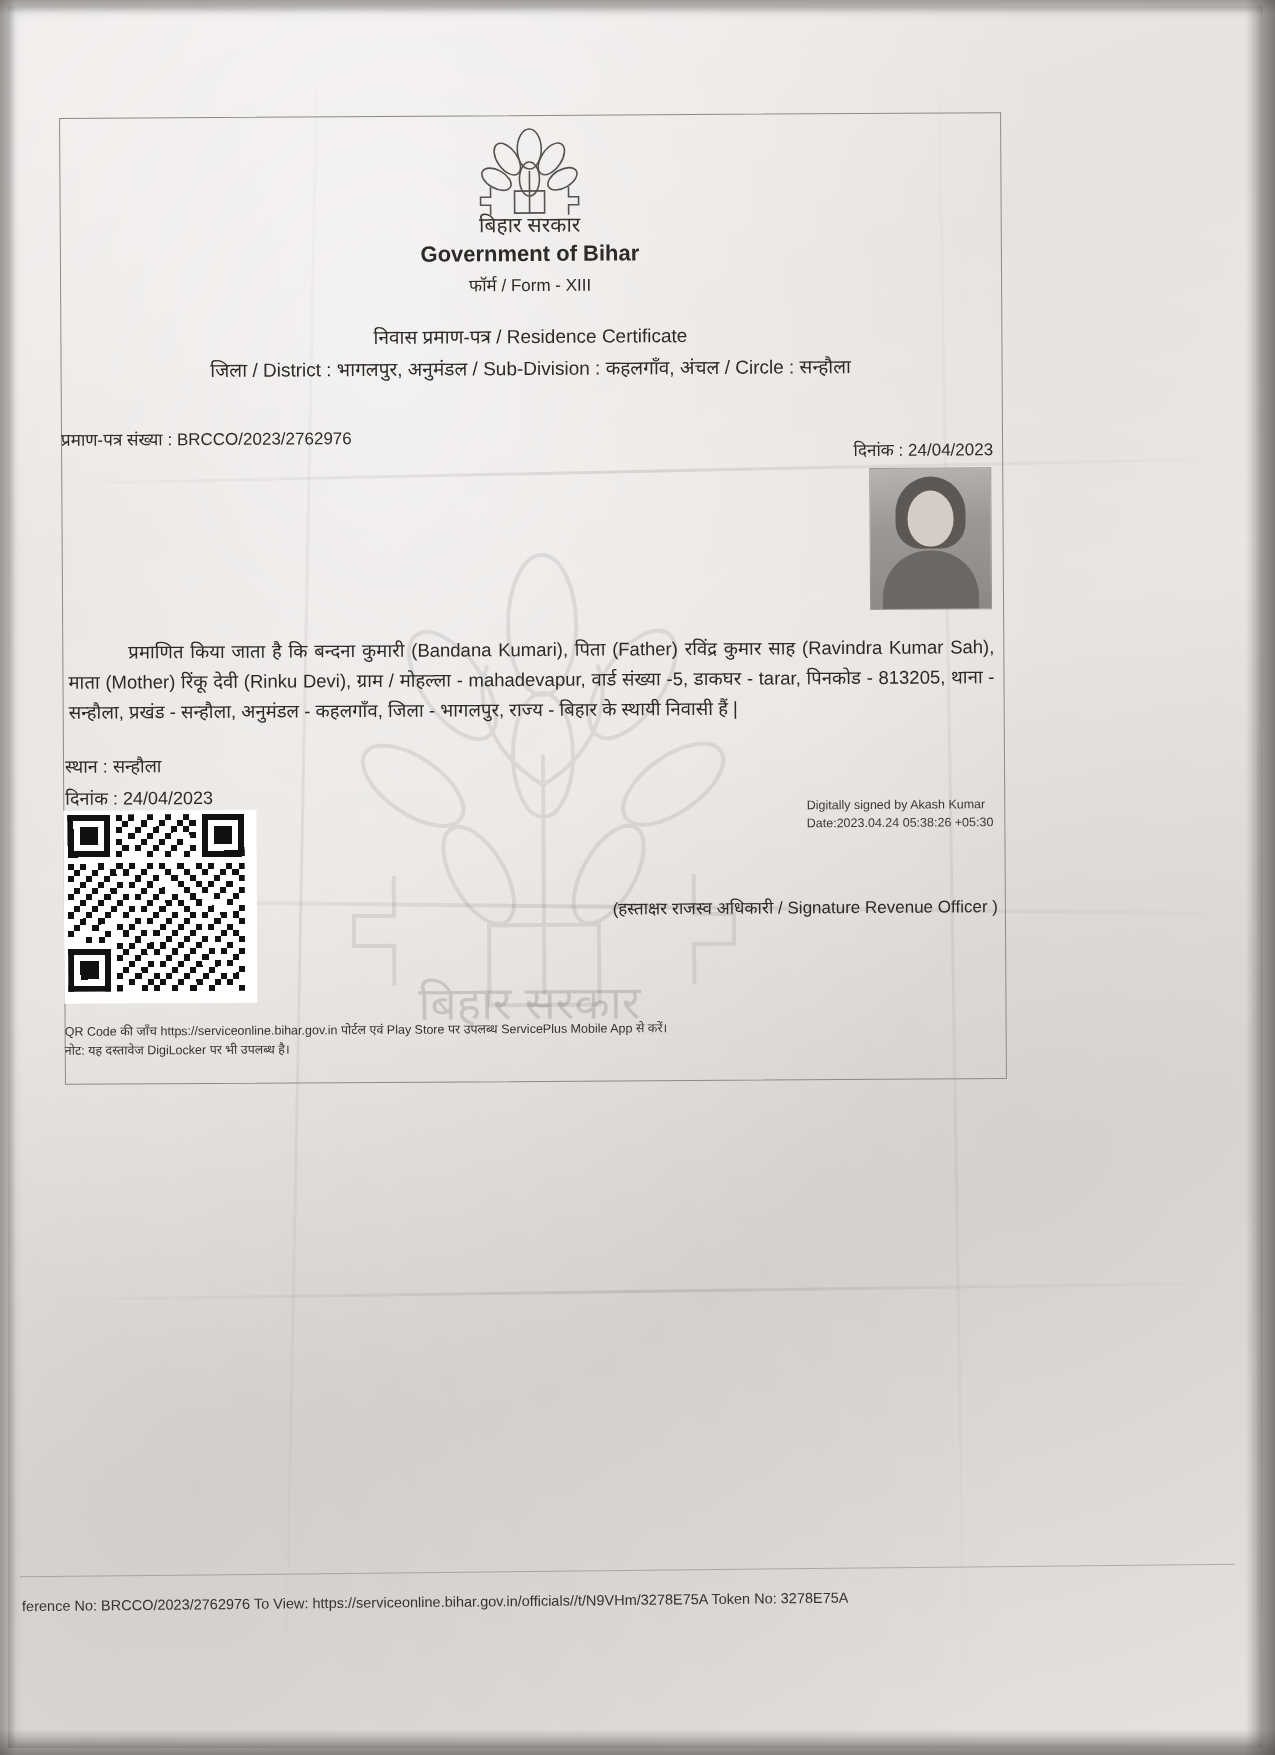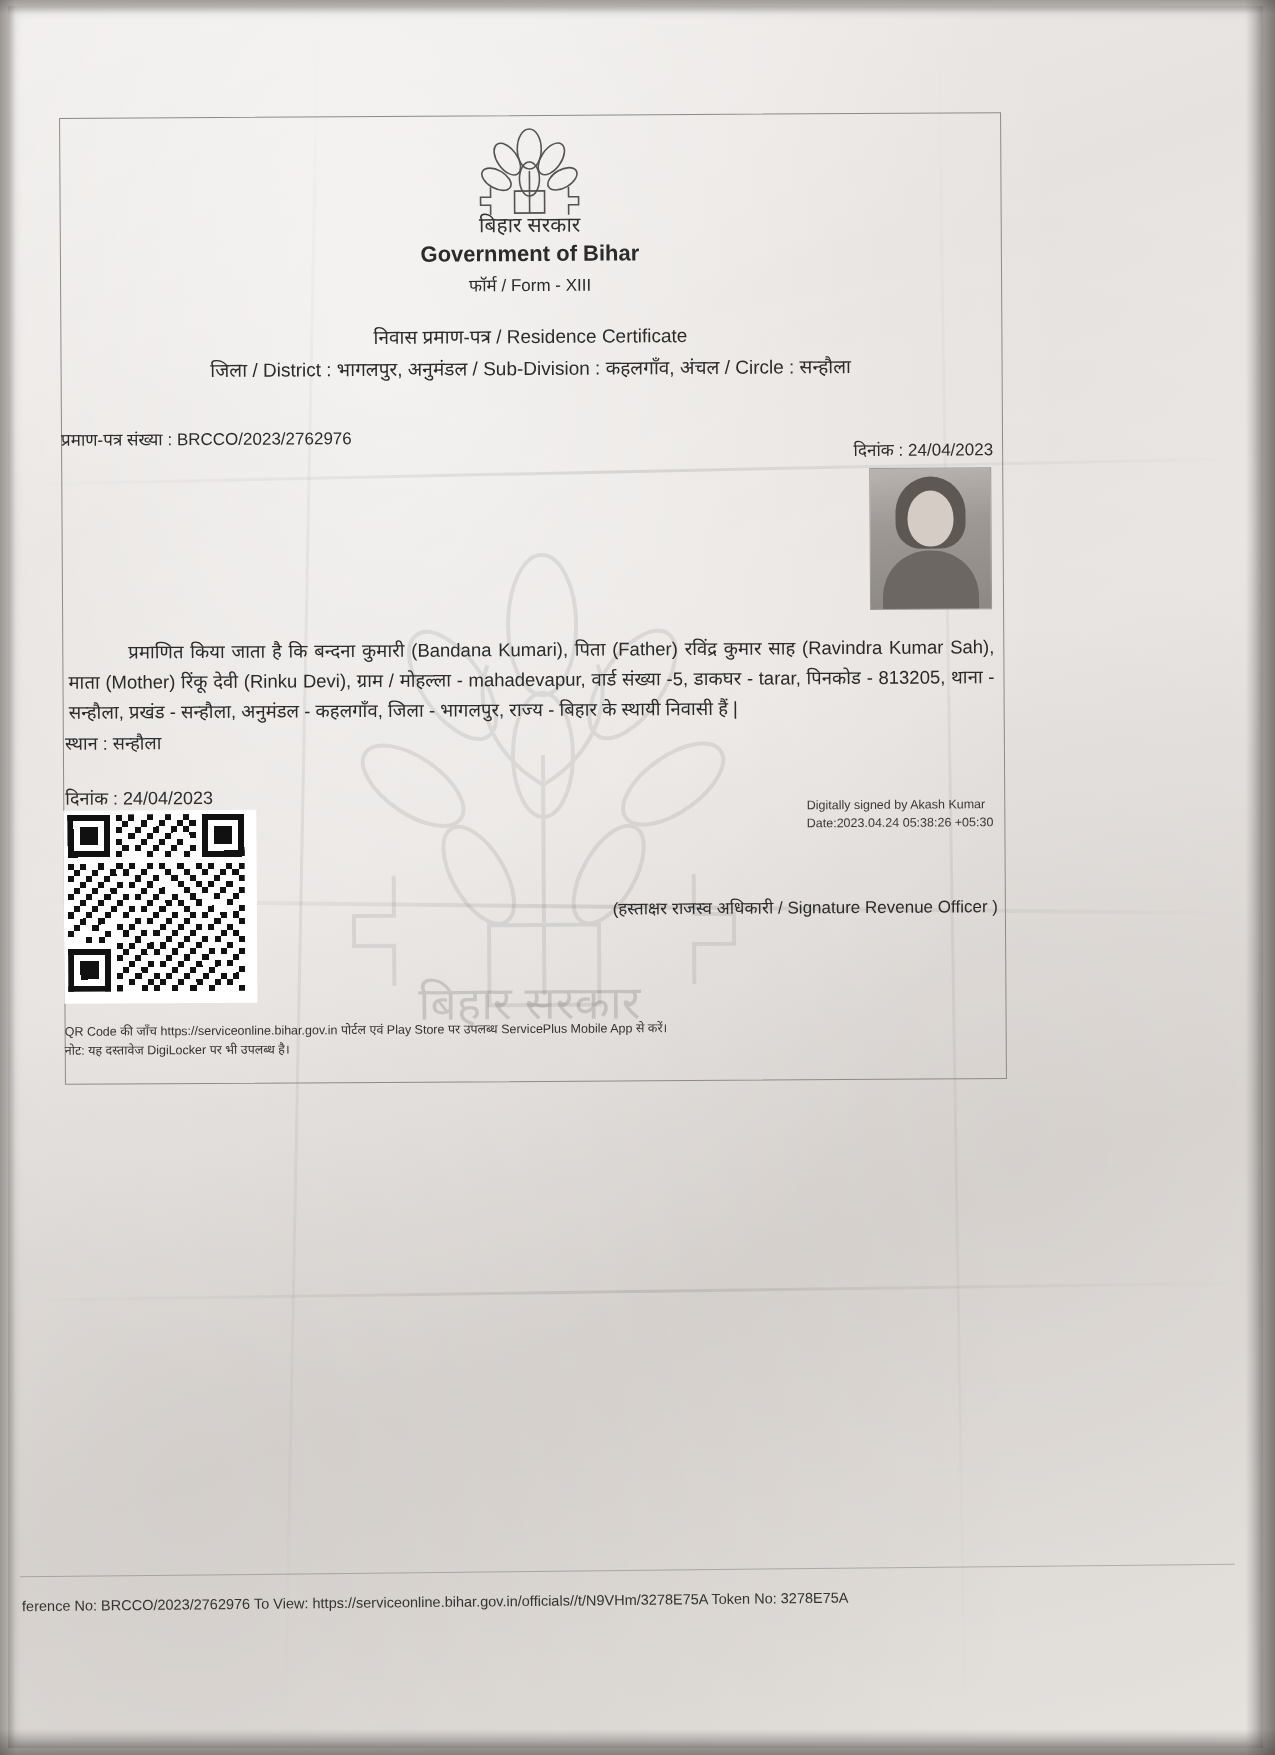--- a/index.html
+++ b/index.html
@@ -137,21 +137,21 @@
     position: absolute;
     left: 6px; top: 520px;
     width: 926px;
     font-size: 18.5px;
     line-height: 1.62;
     text-align: justify;
     color: #2b2a28;
     text-indent: 60px;
   }
   .place {
-    position: absolute; left: 2px; top: 613px; font-size: 18px;
+    position: absolute; left: 2px; top: 636px; font-size: 18px;
   }
   .place2 {
     position: absolute; left: 2px; top: 668px; font-size: 18px;
   }
   .qr {
     position: absolute; left: 0px; top: 693px;
     width: 185px; height: 185px;
     background: #fff;
     padding: 4px;
   }

